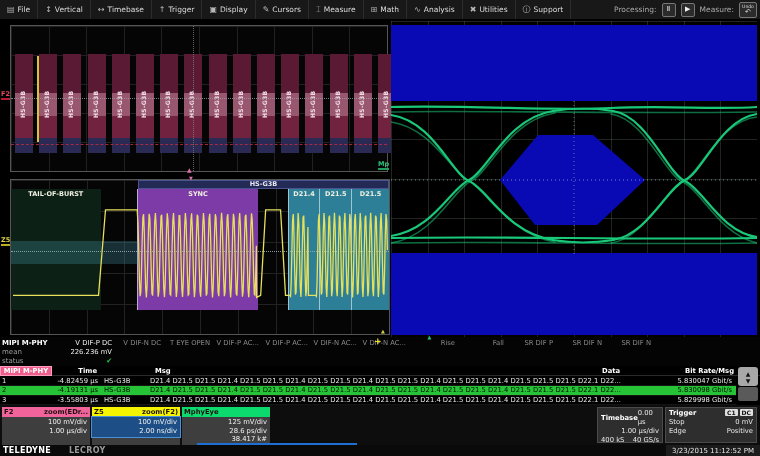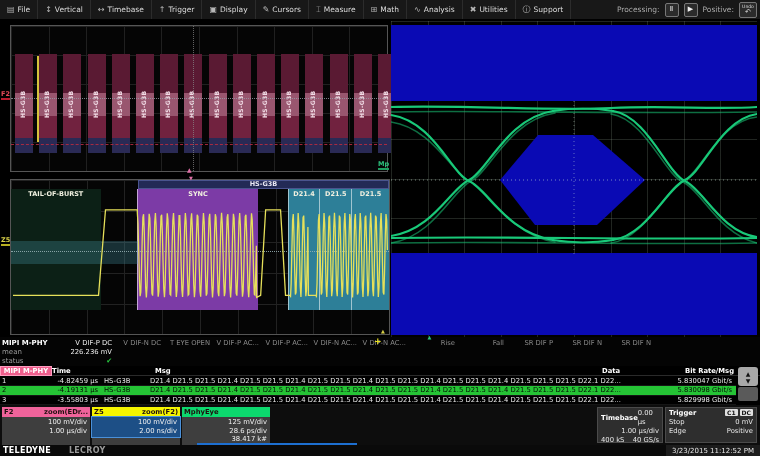--- a/index.html
+++ b/index.html
@@ -88,21 +88,21 @@
   .mcol-status{color:#28c840;font-size:7px;line-height:9px;height:9px;}
   .mcol-marker{position:absolute;left:50%;margin-left:-3px;top:-2px;color:#2ec27e;font-size:5px;line-height:5px;}
   .m-plus{position:absolute;left:374px;top:337px;color:#e8e020;font-size:9px;font-weight:bold;line-height:8px;}
 
   
   .decode{position:absolute;left:0;top:366px;width:760px;height:39px;background:#000;}
   .d-header{display:flex;align-items:center;height:10px;border-bottom:1px solid #2a2a2a;}
   .d-proto{width:52px;background:#ef5f8d;border:1px solid #ff9cc0;color:#fff;font-size:6.8px;
     font-weight:bold;text-align:center;line-height:8px;}
   .d-h{color:#fff;font-size:6.8px;font-weight:bold;}
-  .d-h.time{width:45px;}
+  .d-h.time{width:45px;text-align:right;}
   .d-h.msg{margin-left:58px;}
   .d-h.data{margin-left:auto;width:40px;}
   .d-h.rate{width:92px;text-align:right;margin-right:26px;}
   #decode-rows{position:absolute;left:0;top:11px;right:24px;}
   .drow{display:flex;height:9.3px;align-items:center;color:#e8e8e8;font-size:6.8px;
     border-bottom:1px solid #151515;background:#000;}
   .drow.selected{background:#25c335;color:#041004;}
   .c-idx{width:14px;padding-left:2px;}
   .c-time{width:84px;text-align:right;}
   .c-type{width:52px;padding-left:6px;}
@@ -190,21 +190,21 @@
         </div>
         <div class="menu-item">
           <span class="mi-icon">ⓘ</span>
           <span class="mi-label">Support</span>
         </div>
       </div>
     <div class="menubar-right">
       <span class="proc-label">Processing:</span>
       <button class="mbtn">Ⅱ</button>
       <button class="mbtn">▶</button>
-      <span class="default-label">Positive:</span>
+      <span class="default-label">Measure:</span>
       <button class="undo-btn">
         <span class="u1">Undo</span>
         <span class="u2">↶</span>
       </button>
     </div>
   </div>
 
   <div class="burst-panel">
     <div id="bursts">
         <div class="burst" style="left: 4px;">

